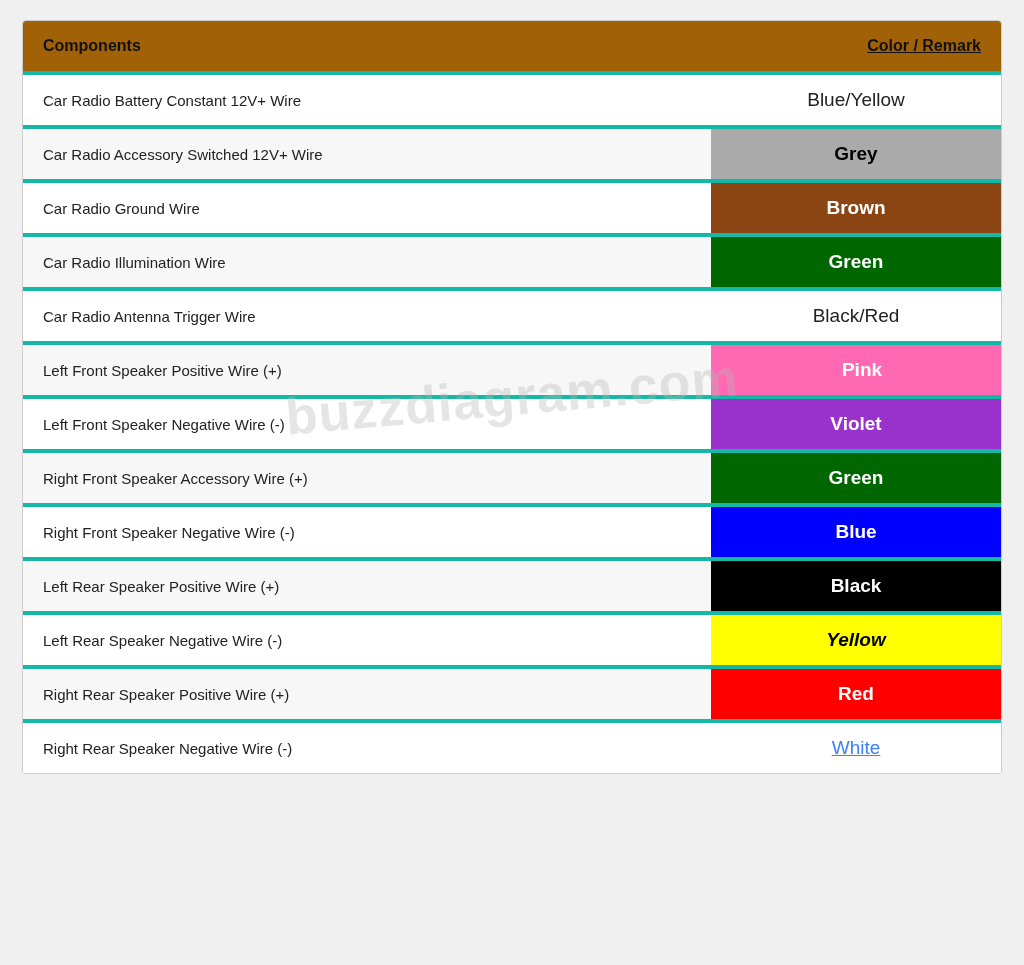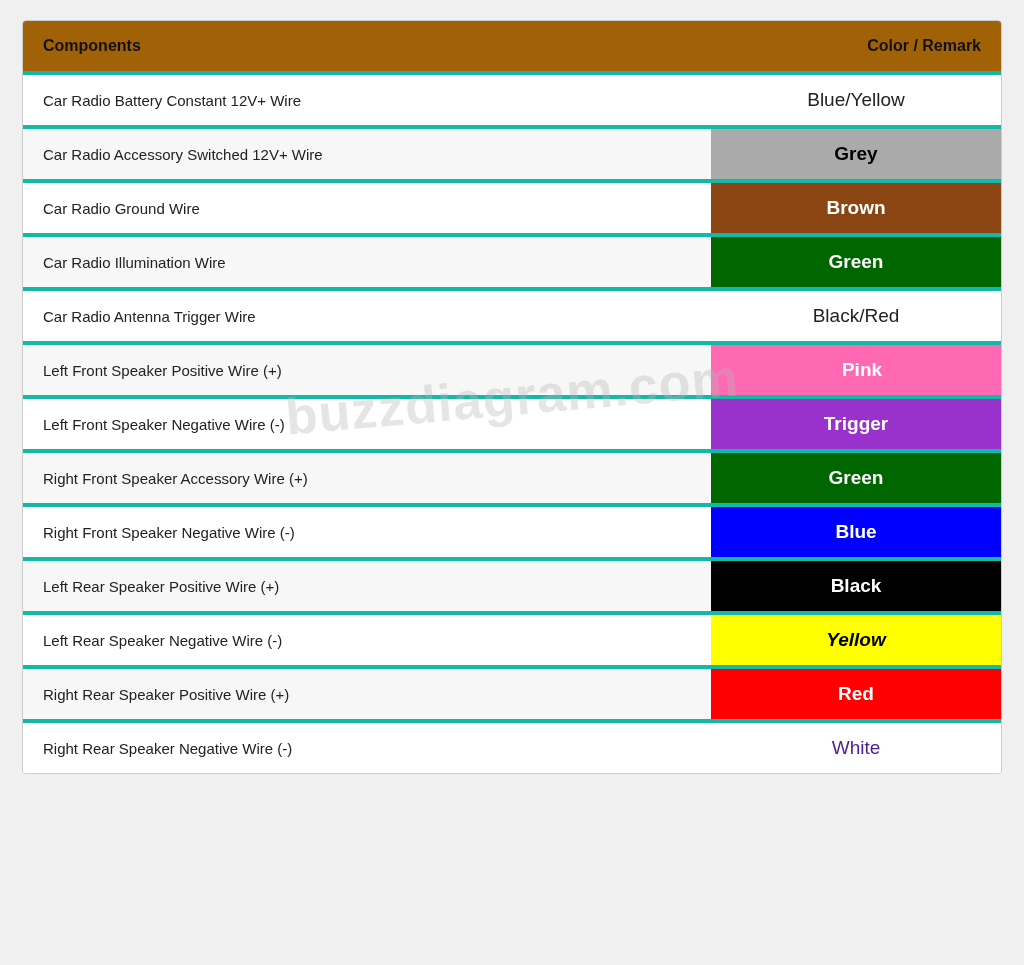--- a/index.html
+++ b/index.html
@@ -58,20 +58,21 @@
     }
 
     thead th:first-child {
       text-align: left;
       width: 65%;
     }
 
     thead th:last-child {
       text-align: right;
       width: 35%;
+      text-decoration: underline;
     }
 
     tbody tr {
       border-top: 4px solid #14b8a6;
     }
 
     tbody tr:nth-child(odd) {
       background: #fff;
     }
 
@@ -182,21 +183,21 @@
           <td>
             <div class="color-cell">
               <span class="color-label colored" style="background-color: rgb(255, 105, 180); color: rgb(255, 255, 255); padding-left: 28px;">Pink</span>
             </div>
           </td>
         </tr>
         <tr>
           <td>Left Front Speaker Negative Wire (-)</td>
           <td>
             <div class="color-cell">
-              <span class="color-label colored" style="background-color: rgb(153, 50, 204); color: rgb(255, 255, 255);">Trigger</span>
+              <span class="color-label colored" style="background-color: rgb(153, 50, 204); color: rgb(255, 255, 255);">Violet</span>
             </div>
           </td>
         </tr>
         <tr>
           <td>Right Front Speaker Accessory Wire (+)</td>
           <td>
             <div class="color-cell">
               <span class="color-label colored" style="background-color: rgb(0, 102, 0); color: rgb(255, 255, 255);">Green</span>
             </div>
           </td>
@@ -230,19 +231,19 @@
           <td>
             <div class="color-cell">
               <span class="color-label colored" style="background-color: rgb(255, 0, 0); color: rgb(255, 255, 255);">Red</span>
             </div>
           </td>
         </tr>
         <tr>
           <td>Right Rear Speaker Negative Wire (-)</td>
           <td>
             <div class="color-cell">
-              <span class="color-label no-bg" style="color: #4c1d95;">White</span>
+              <span class="color-label no-bg" style="color: #3b82f6; text-decoration: underline;">White</span>
             </div>
           </td>
         </tr>
       </tbody>
   </table>
 </div>
 
 </body></html>

